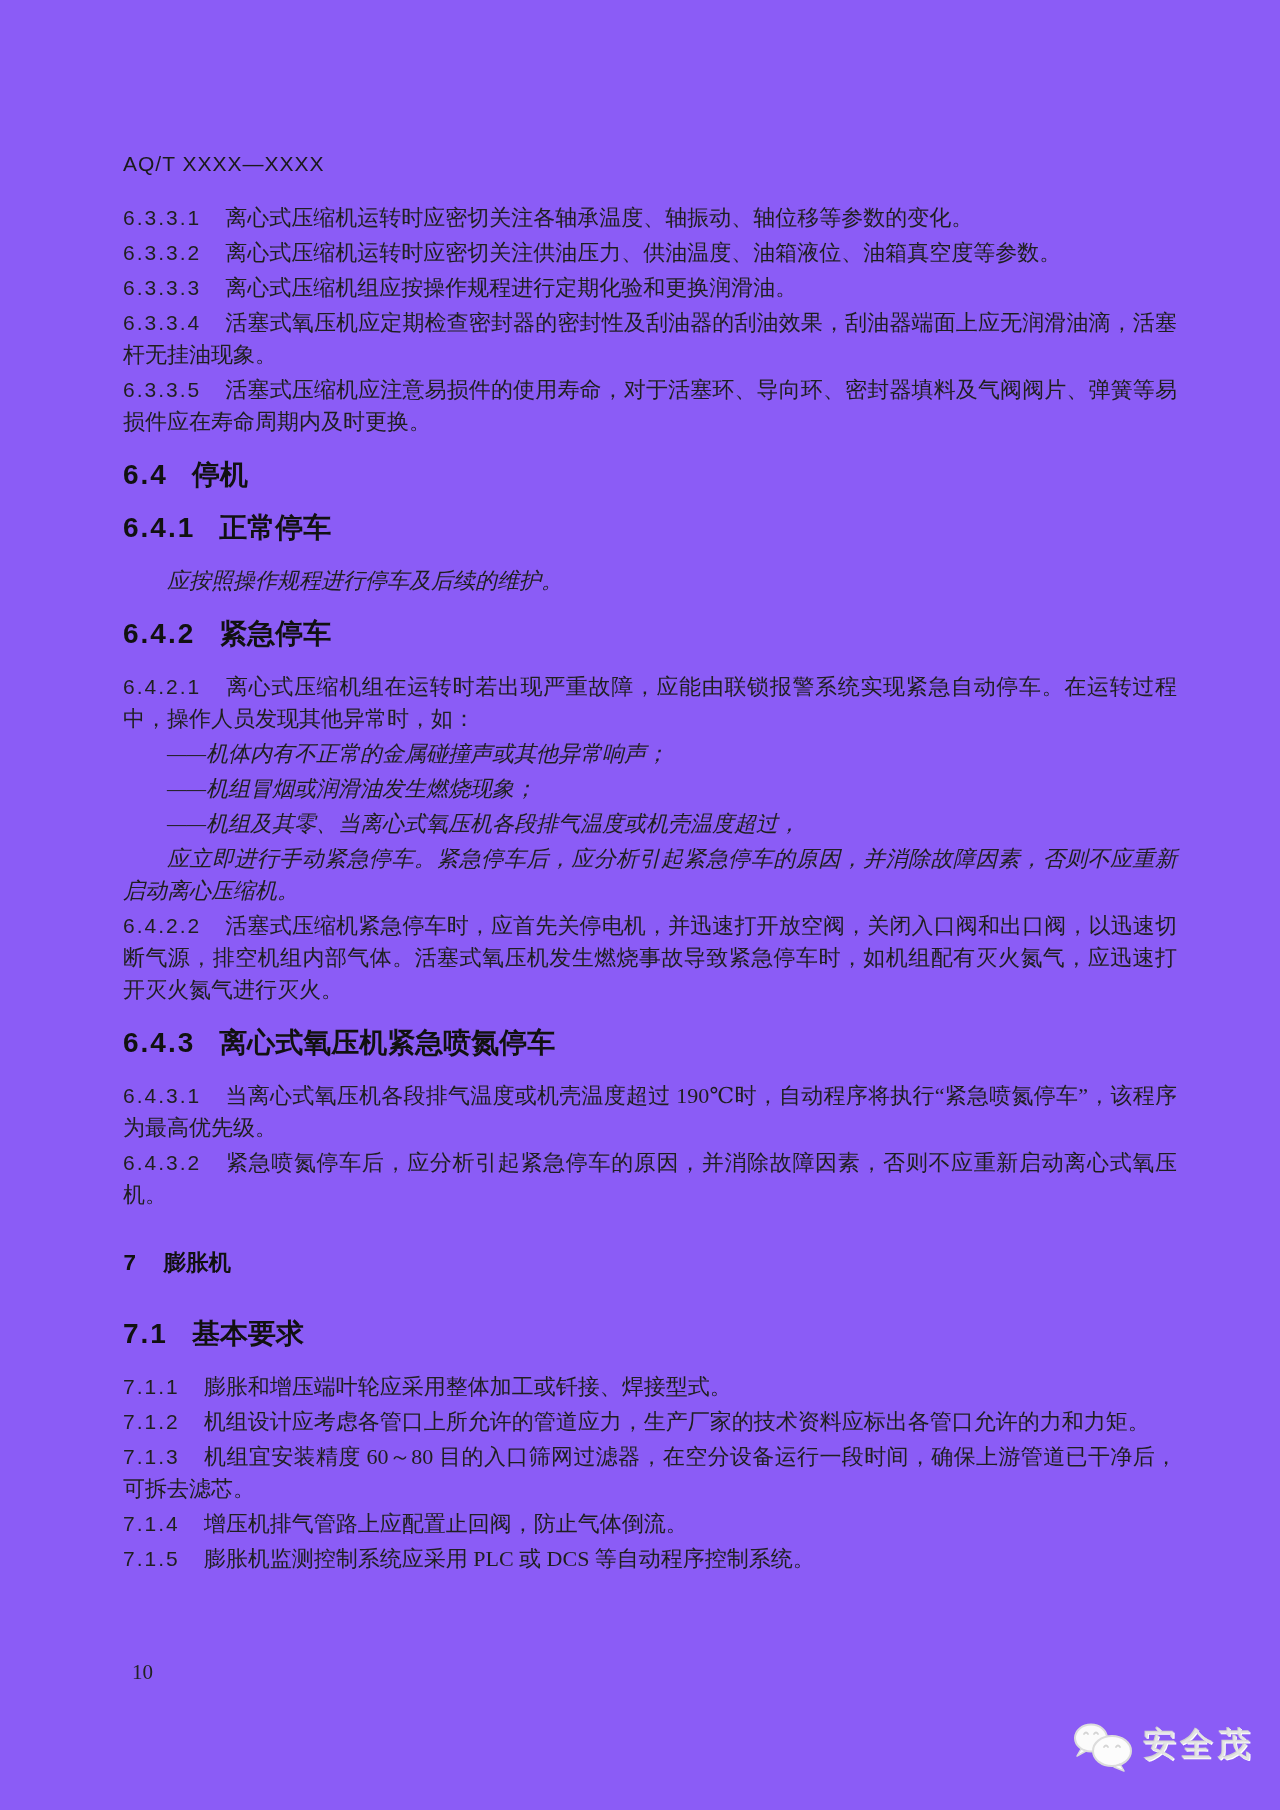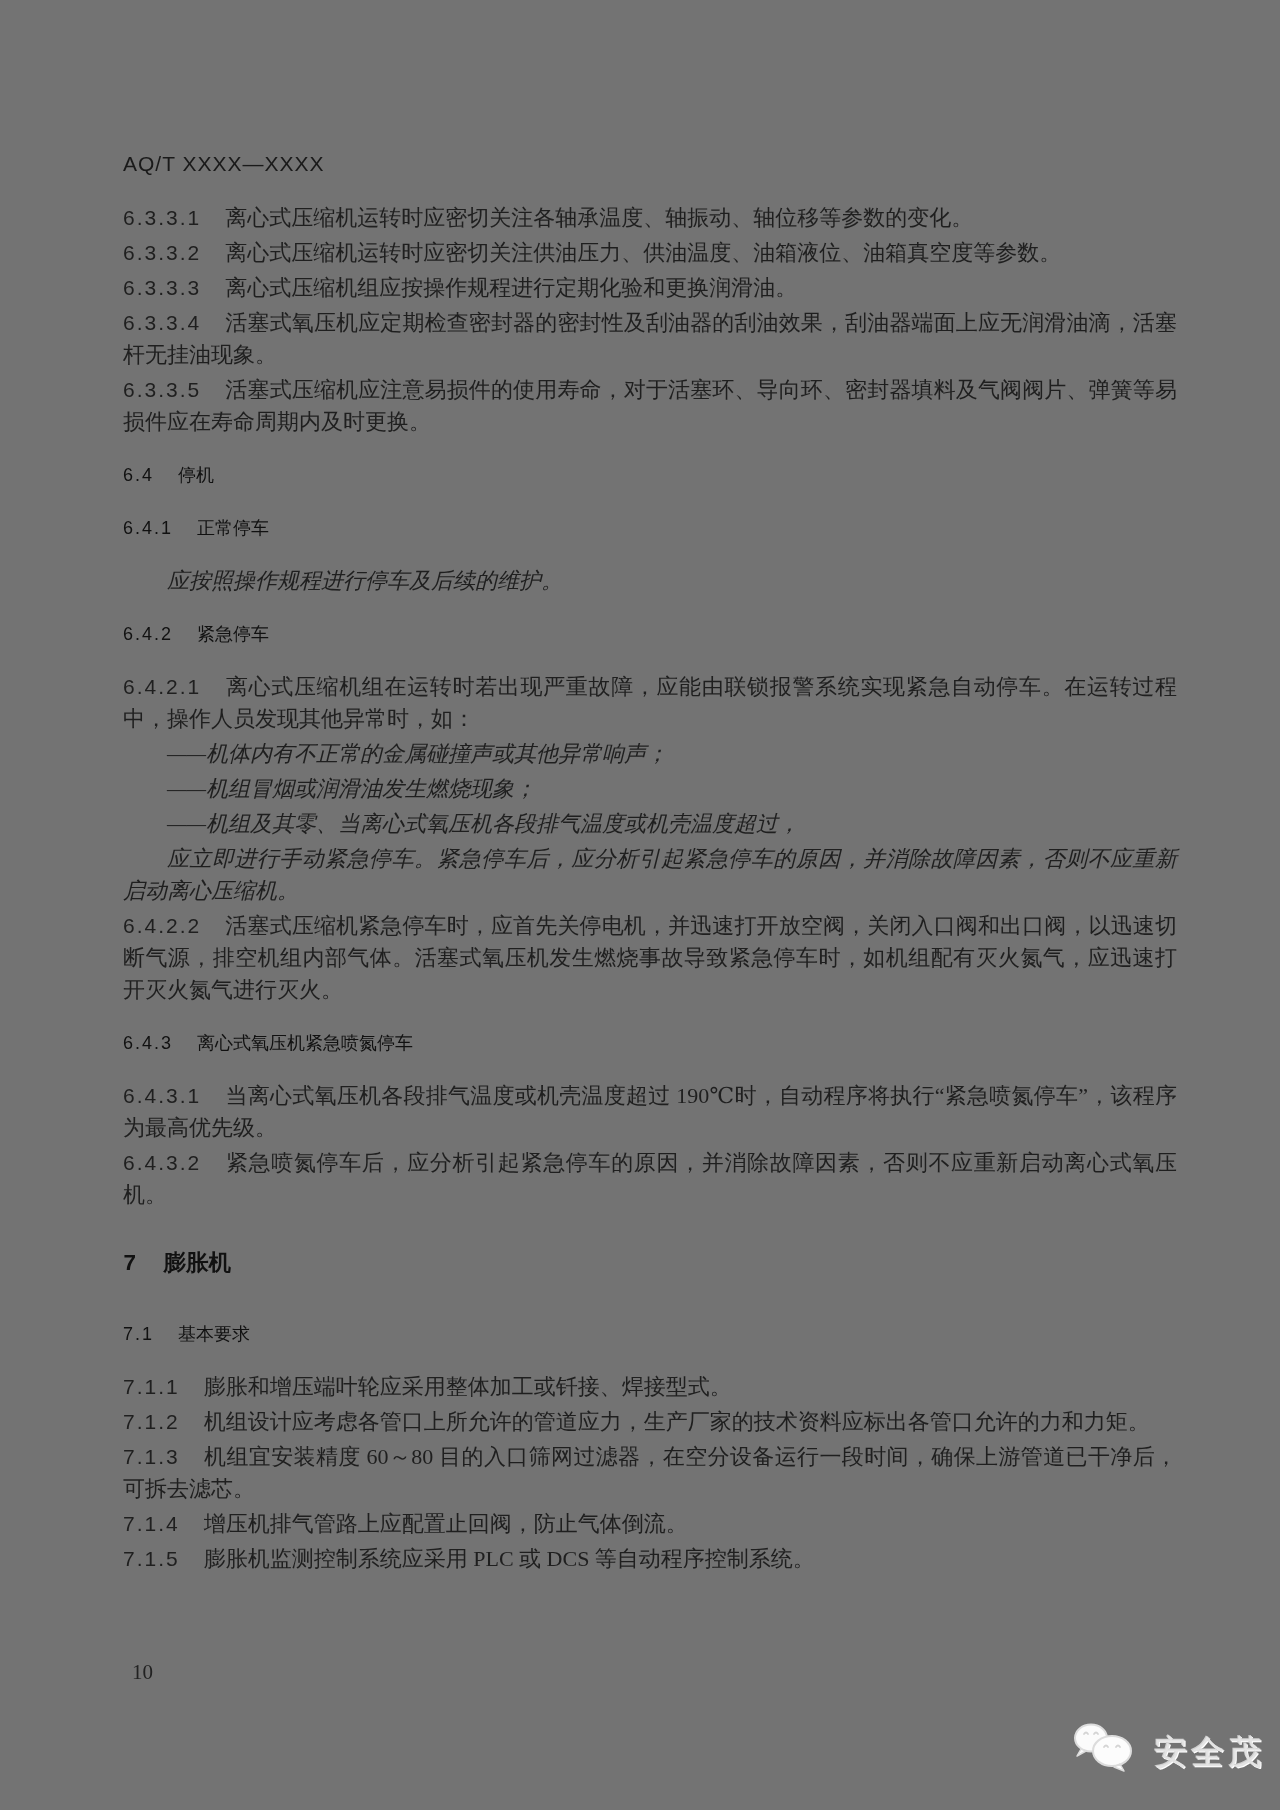--- a/index.html
+++ b/index.html
@@ -2,21 +2,21 @@
 <html><head>
 <meta charset="utf-8">
 <style>
   * { margin: 0; padding: 0; box-sizing: border-box; }
   html, body { background: #ffffff; }
   .page {
     position: relative;
     width: 1280px;
     height: 1810px;
     margin: 0 auto;
-    background: #737373;
+    background: #8b5cf6;
     color: #1f1f1f;
     padding: 150px 103px 0 123px;
     overflow: hidden;
     font-family: "Liberation Serif", "DejaVu Serif", serif;
   }
   .doc-code {
     font-family: "Liberation Sans", "DejaVu Sans", sans-serif;
     font-size: 21px;
     line-height: 28px;
     letter-spacing: 1px;
@@ -32,22 +32,22 @@
   .clause .num {
     font-family: "Liberation Sans", "DejaVu Sans", sans-serif;
     font-size: 21px;
     letter-spacing: 2px;
     margin-right: 24px;
     white-space: nowrap;
   }
   .indent-para, .dash-item { text-indent: 44px; font-style: italic; }
   .heading {
     font-family: "Liberation Sans", "DejaVu Sans", sans-serif;
-    font-weight: normal;
-    font-size: 18px;
+    font-weight: bold;
+    font-size: 28px;
     line-height: 32px;
     margin: 21px 0;
     color: #111;
   }
   .heading .num {
     letter-spacing: 2px;
     margin-right: 24px;
     white-space: nowrap;
   }
   .chapter-heading {
@@ -65,22 +65,22 @@
     top: 1660px;
     font-size: 21px;
     font-family: "Liberation Serif", "DejaVu Serif", serif;
     color: #222;
   }
   .watermark {
     position: absolute;
     left: 1072px;
     top: 1722px;
     display: flex;
-    align-items: flex-end;
-    gap: 20px;
+    align-items: flex-start;
+    gap: 9px;
     user-select: none;
   }
   .watermark-text {
     font-family: "Liberation Sans", "DejaVu Sans", sans-serif;
     font-size: 34px;
     letter-spacing: 3px;
     color: #e4e4e4;
     text-shadow: -1px -1px 0 #cfcfcf, 1px 1px 0 #ffffff;
   }
 </style>

